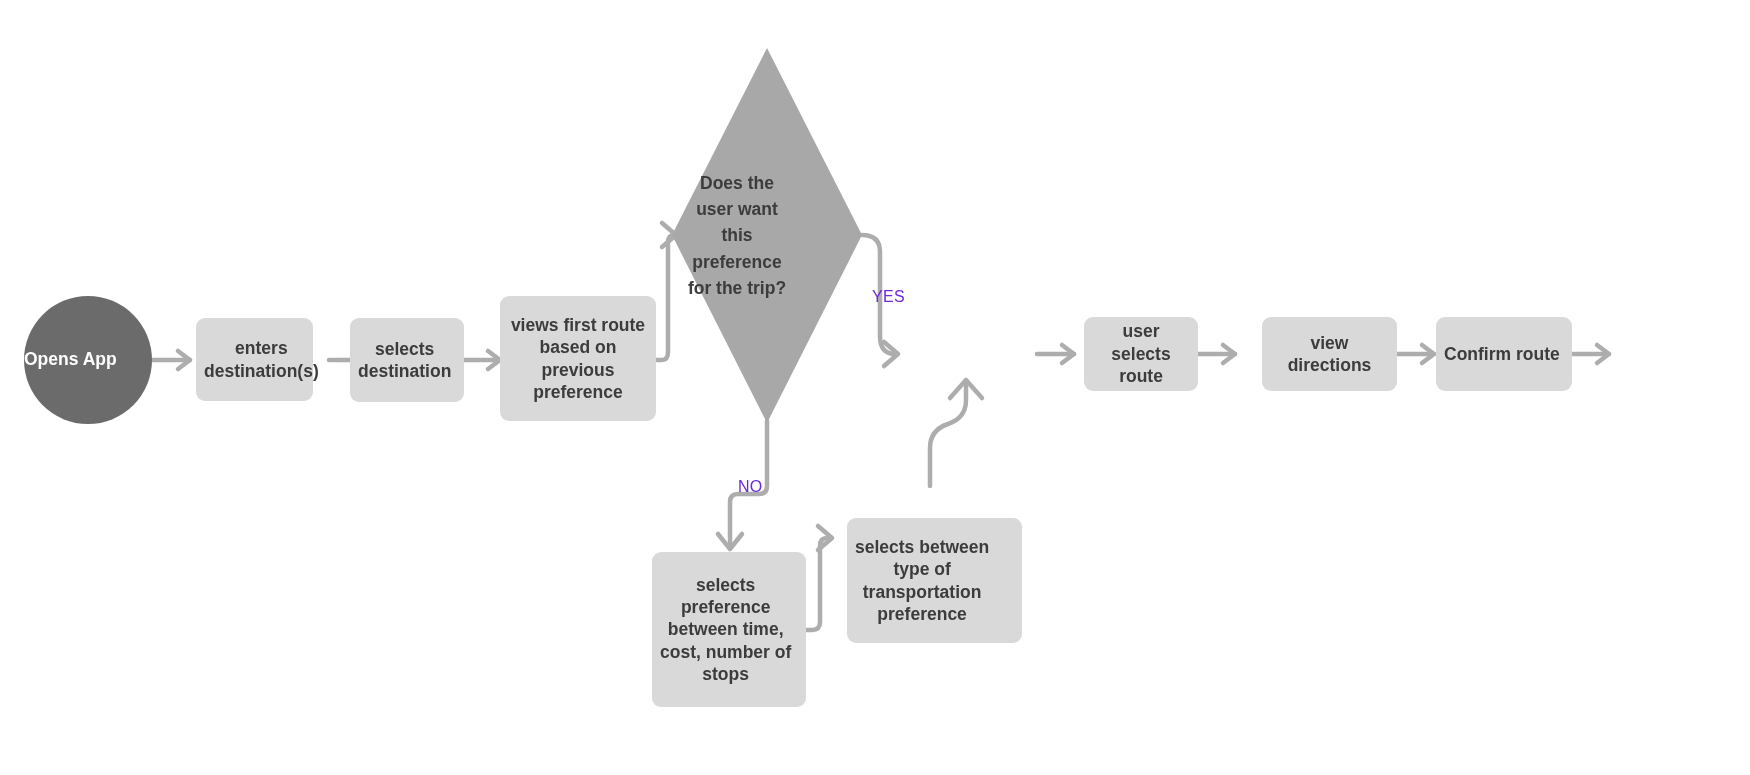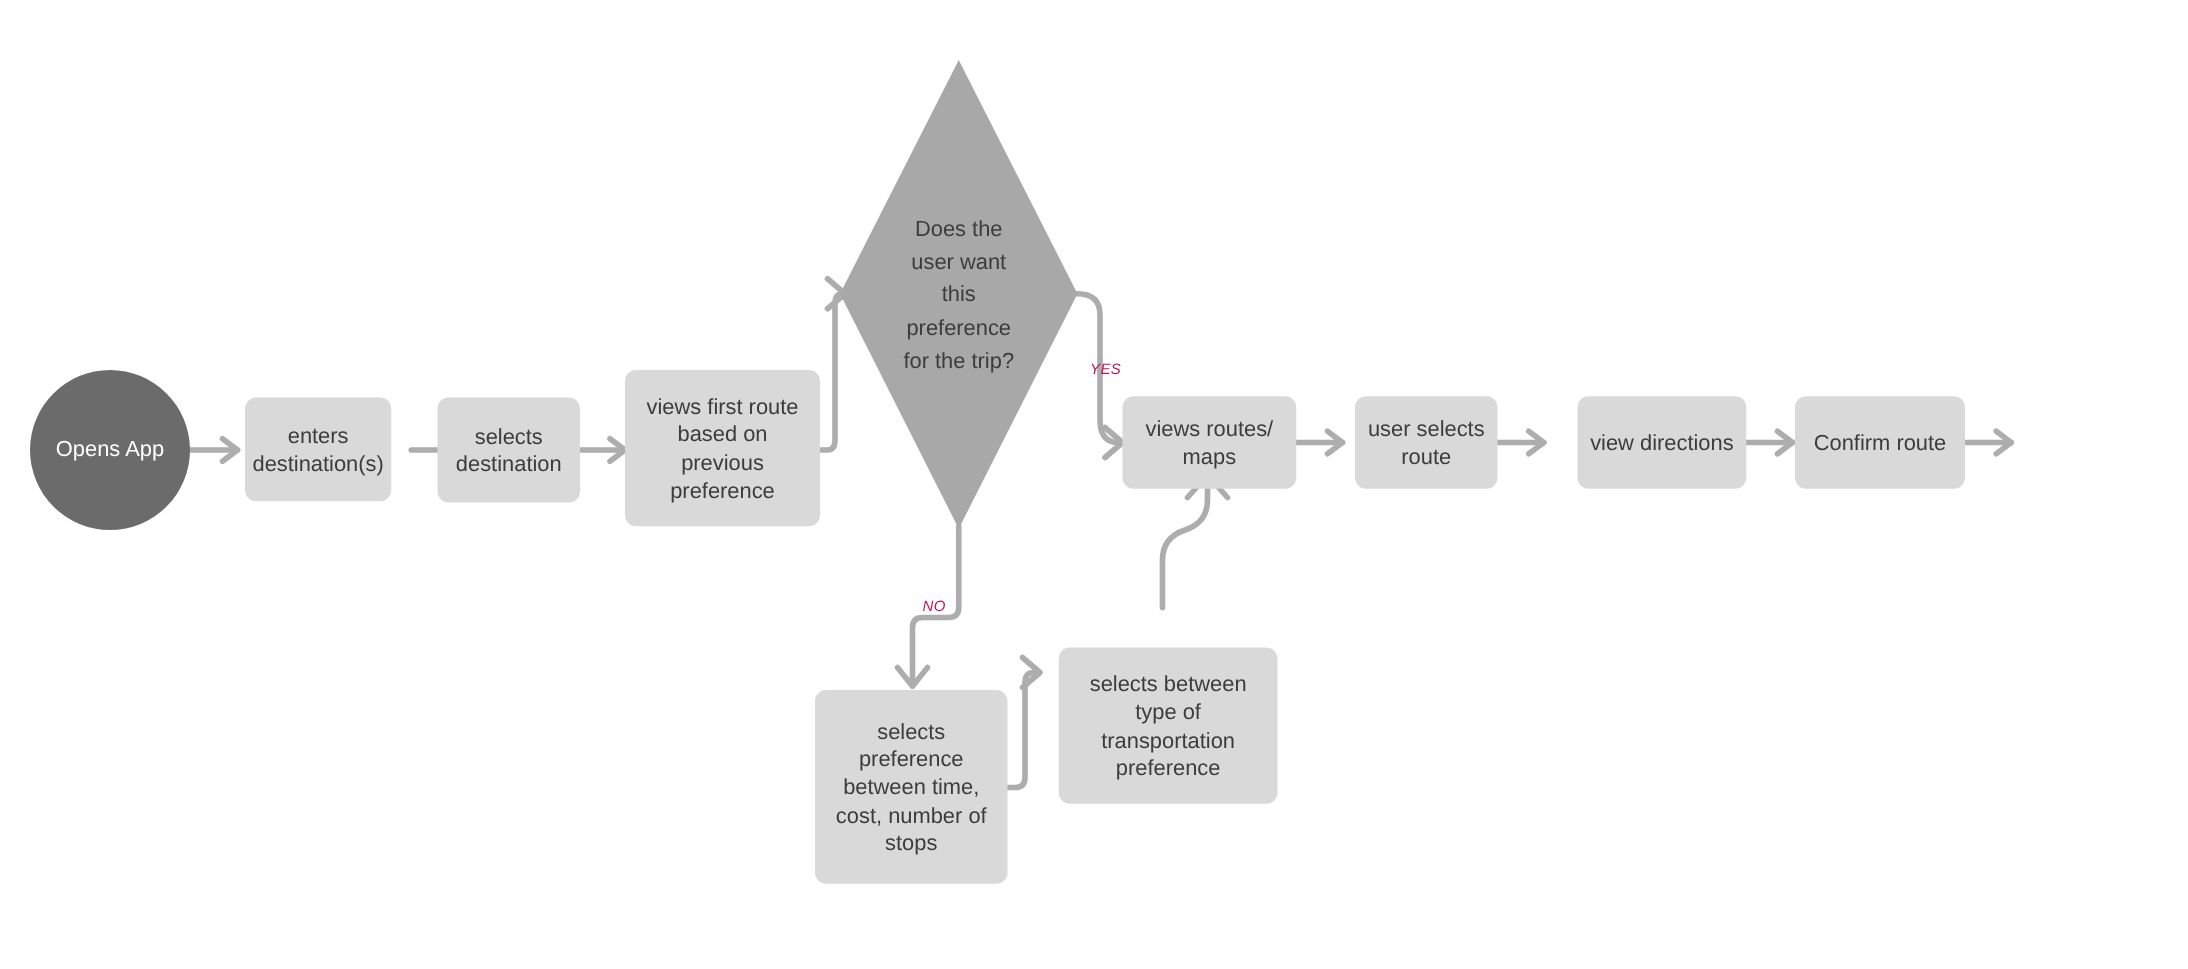--- a/index.html
+++ b/index.html
@@ -23,22 +23,22 @@
     top: 0;
     width: 1750px;
     height: 775px;
     pointer-events: none;
   }
   .node {
     position: absolute;
     box-sizing: border-box;
     display: flex;
     align-items: center;
-    justify-content: center;
     text-align: center;
+    font-weight: bold;
   }
   .node-box {
     background: #d9d9d9;
     border-radius: 9px;
     color: #3c3c3c;
     font-size: 17.5px;
     line-height: 1.28;
     padding: 4px 8px;
   }
   .node-terminal {
@@ -62,25 +62,24 @@
     height: 100%;
   }
   .decision-label {
     position: relative;
     z-index: 2;
     width: 130px;
     text-align: center;
   }
   .edge-label {
     position: absolute;
-    font-size: 12px;
-    color: #be185d;
+    font-size: 16px;
+    color: #6d28d9;
     white-space: nowrap;
     letter-spacing: 0.3px;
-    font-style: italic;
   }
   .node-label {
     display: block;
     white-space: pre-line;
   }
 </style>
 </head>
 <body>
 
 <div id="canvas">
@@ -178,24 +177,20 @@
     <svg class="diamond-shape" viewBox="0 0 190 375" preserveAspectRatio="none" xmlns="http://www.w3.org/2000/svg">
       <polygon points="95,0 190,187 95,375 0,187" fill="#a8a8a8"></polygon>
     </svg>
     <span class="node-label decision-label">Does the
 user want
 this
 preference
 for the trip?</span>
   </div>
 
-  <div class="node node-box" style="left:898px; top:317px; width:139px; height:74px;">
-    <span class="node-label">views routes/
-maps</span>
-  </div>
 
   <div class="node node-box" style="left:1084px; top:317px; width:114px; height:74px;">
     <span class="node-label">user selects
 route</span>
   </div>
 
   <div class="node node-box" style="left:1262px; top:317px; width:135px; height:74px;">
     <span class="node-label">view directions</span>
   </div>
 

